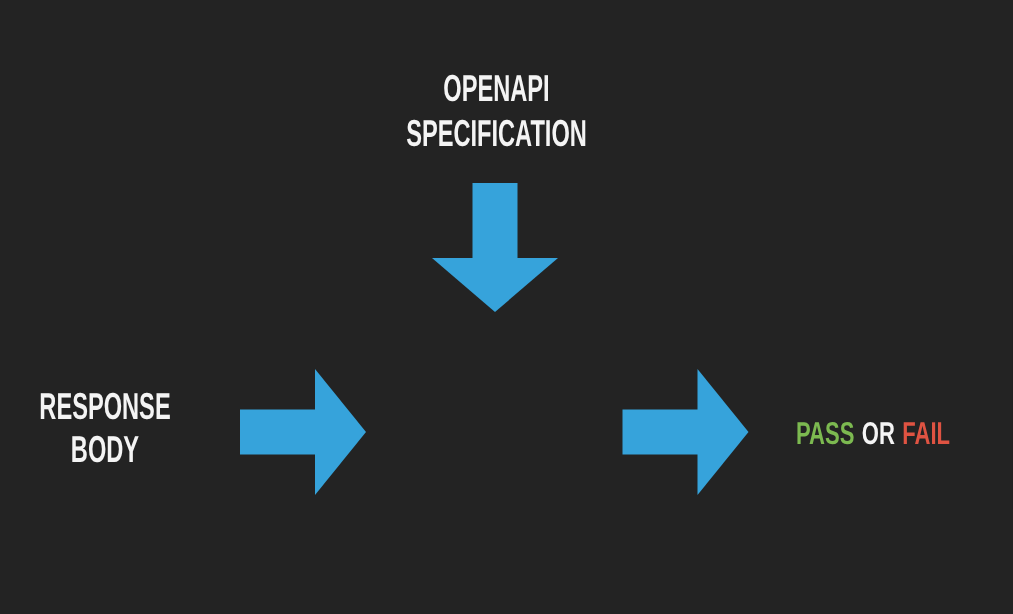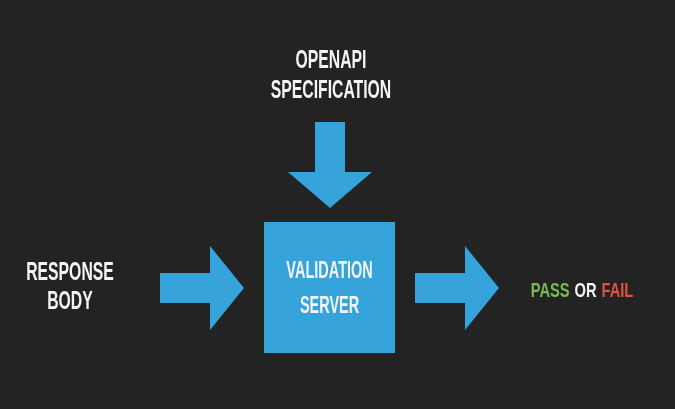--- a/index.html
+++ b/index.html
@@ -100,26 +100,20 @@
   <div class="label left-label">
     <div>RESPONSE</div>
     <div>BODY</div>
   </div>
 
   <div class="arrow arrow-right arrow-in">
     <div class="shaft"></div>
     <div class="head"></div>
   </div>
 
-  <div class="server-box">
-    <div class="box-text">
-      <div>VALIDATION</div>
-      <div>SERVER</div>
-    </div>
-  </div>
 
   <div class="arrow arrow-right arrow-out">
     <div class="shaft"></div>
     <div class="head"></div>
   </div>
 
   <div class="result-label">
     <span class="pass">PASS</span><span class="or">OR</span><span class="fail">FAIL</span>
   </div>
 

